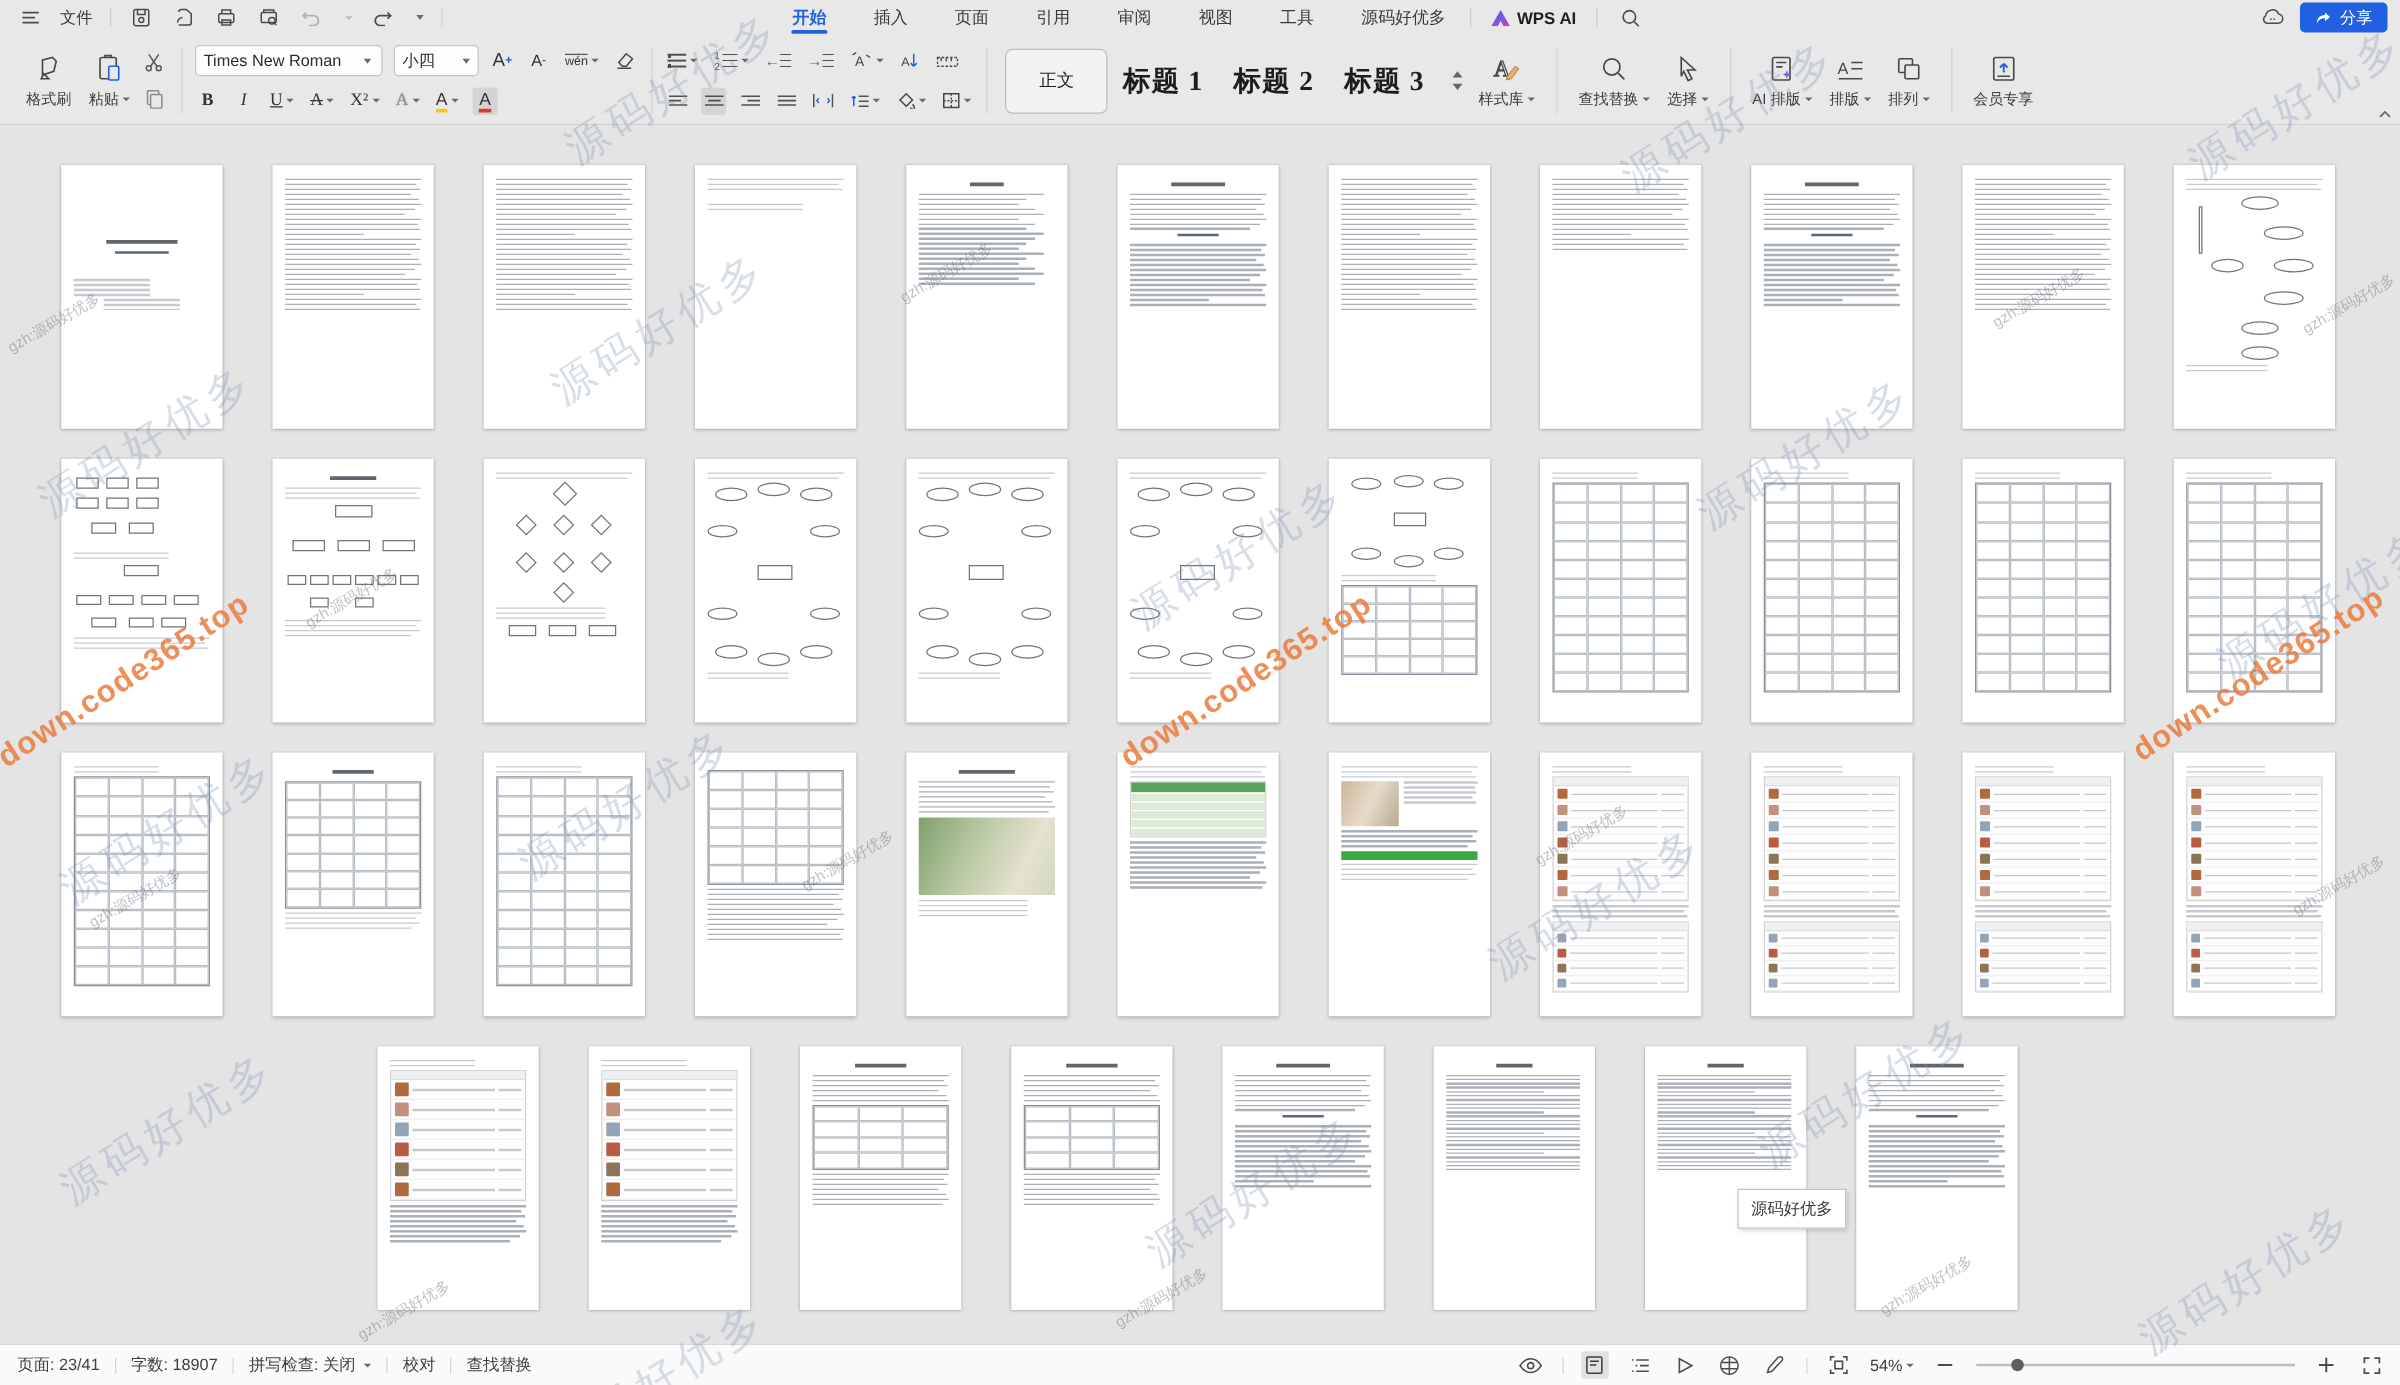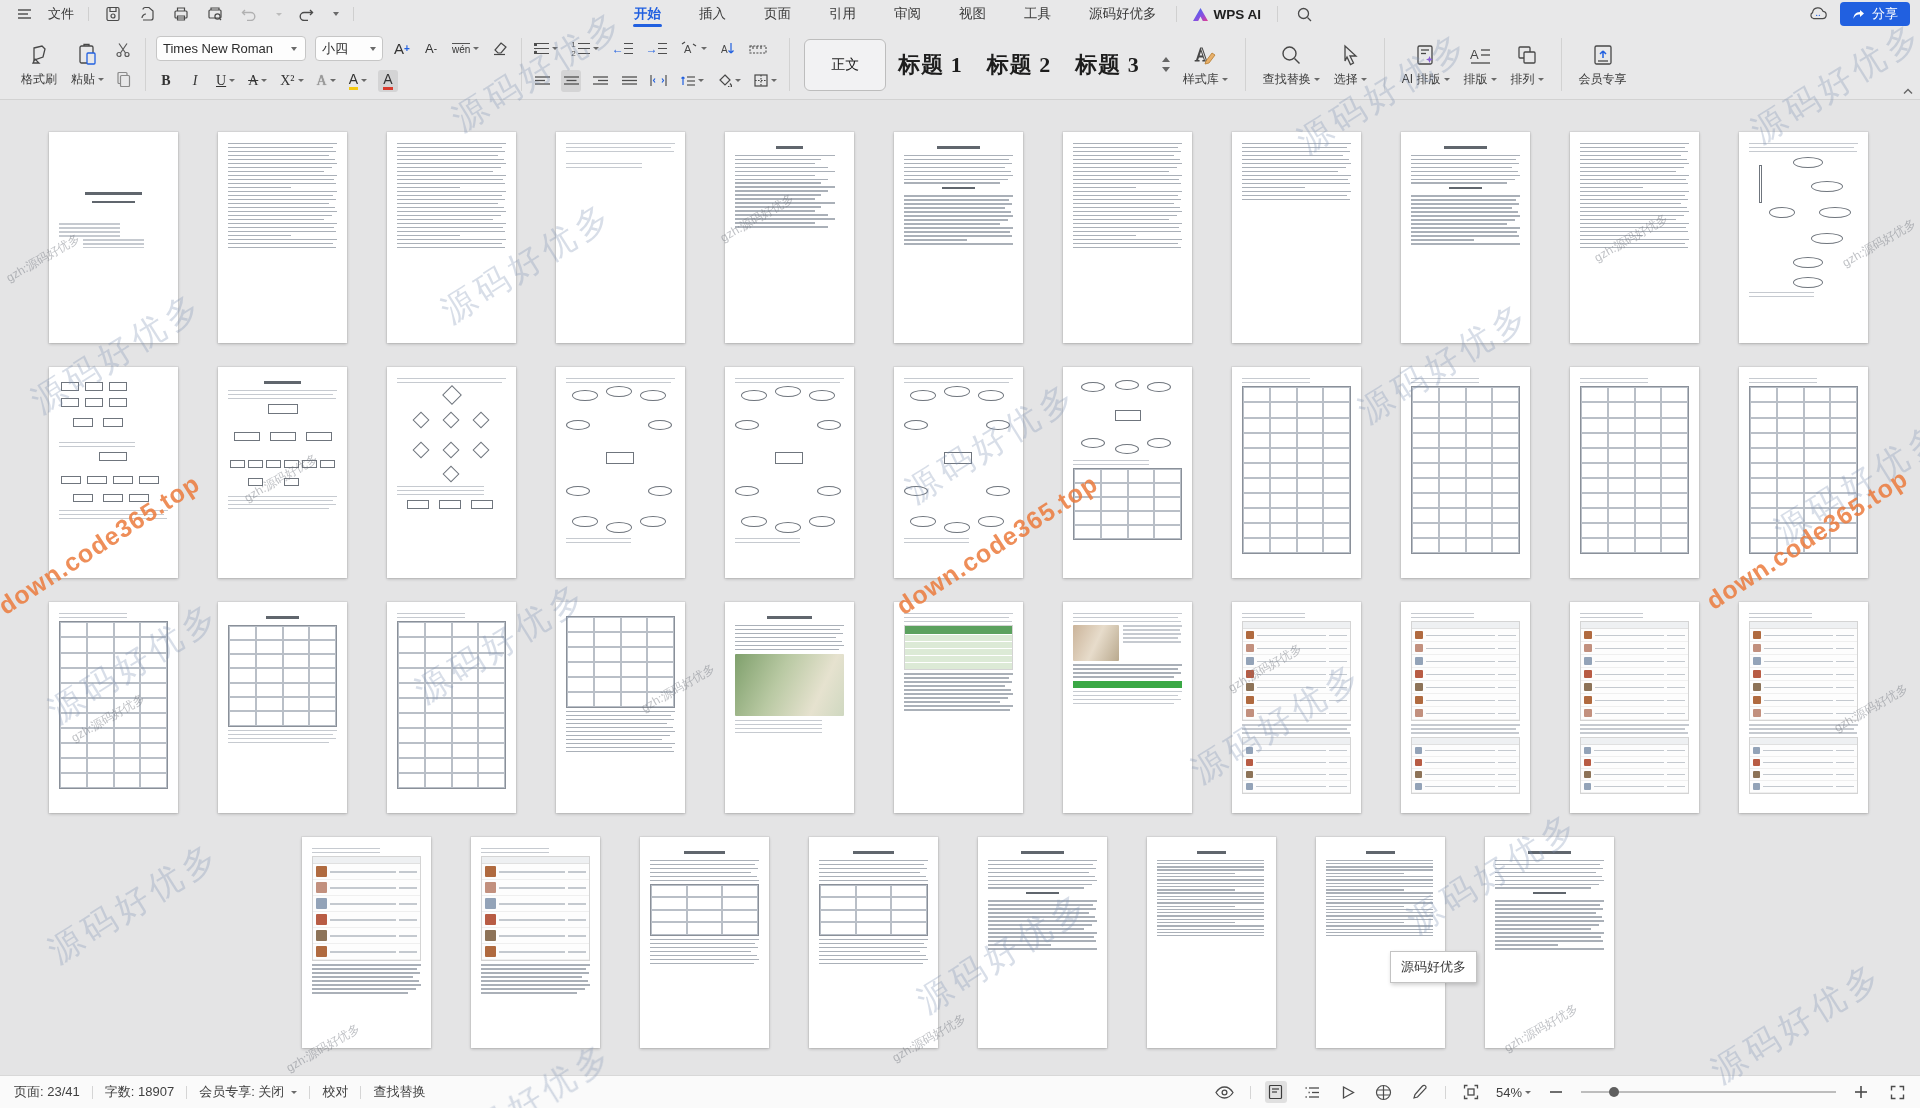--- a/index.html
+++ b/index.html
@@ -1984,21 +1984,21 @@
       </div>
     </div>
   </div>
 
 <div class="statusbar">
   <span class="sb-item" style="padding-left:0">页面: 23/41</span>
   <span class="sb-sep"></span>
   <span class="sb-item">字数: 18907</span>
   <span class="sb-sep"></span>
   <span class="sb-item">
-      <span>会员专享: 关闭</span>
+      <span>拼写检查: 关闭</span>
       <span class="caret sm"></span>
     </span>
   <span class="sb-sep"></span>
   <span class="sb-item">校对</span>
   <span class="sb-sep"></span>
   <span class="sb-item">查找替换</span>
 
   <div class="sb-right">
     <span class="sb-ico">
       <svg width="19" height="13" viewBox="0 0 19 13" fill="none" stroke="#4c4c4c" stroke-width="1.3">

